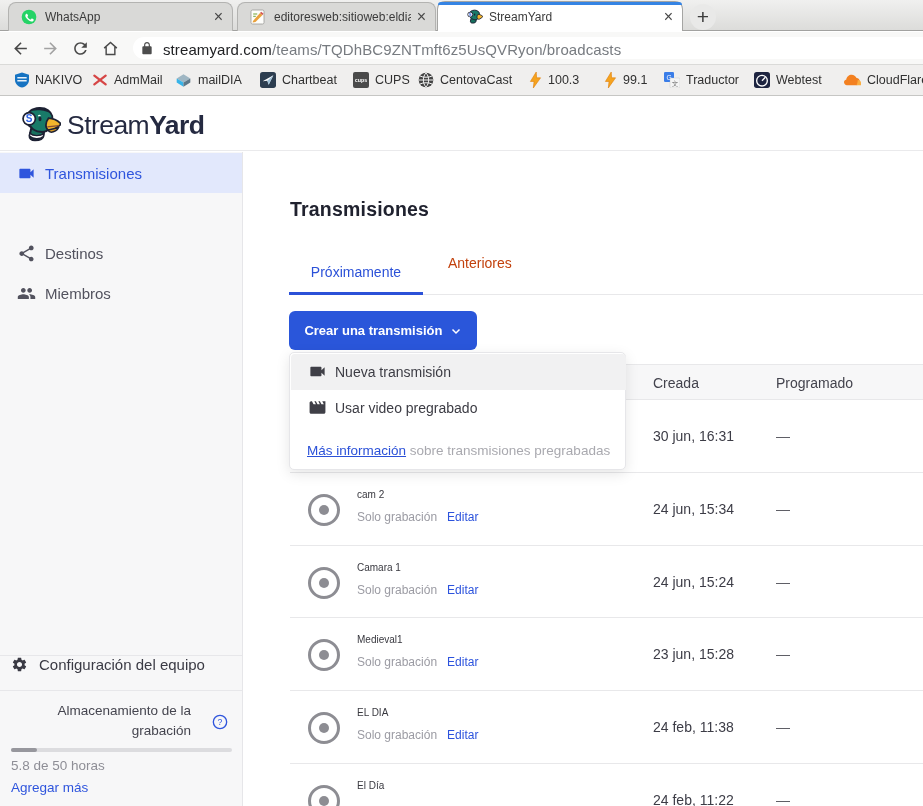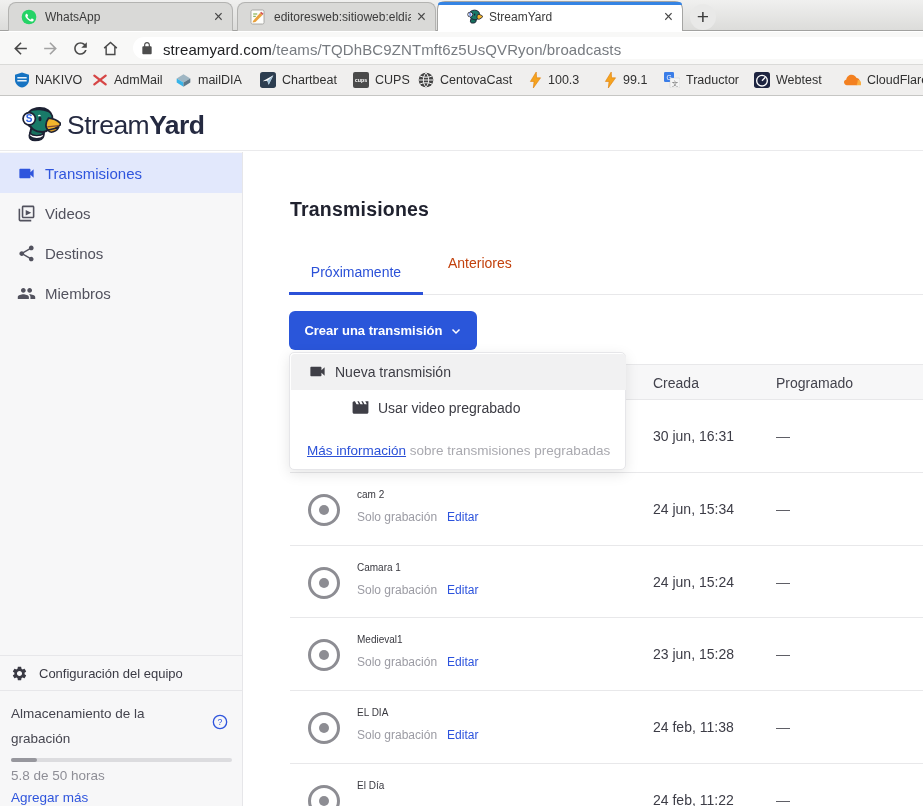--- a/index.html
+++ b/index.html
@@ -243,48 +243,42 @@
 </svg>
 <div class="abs" id="wordmark">Stream<b>Yard</b></div>
 
 <div class="abs" id="sidebar">
   <div class="sitem act" style="top:1px">
     <svg width="19" height="19" viewBox="0 0 24 24">
         <path fill="#2f55dd" d="M17 10.5V7c0-.55-.45-1-1-1H4c-.55 0-1 .45-1 1v10c0 .55.45 1 1 1h12c.55 0 1-.45 1-1v-3.5l4 4v-11l-4 4z"></path>
       </svg>
     Transmisiones
   </div>
-  <div class="sitem" style="top:41px">
-    <svg width="19" height="19" viewBox="0 0 24 24">
-        <path fill="#52525e" d="M4 6H2v14c0 1.1.9 2 2 2h14v-2H4V6zm16-4H8c-1.1 0-2 .9-2 2v12c0 1.1.9 2 2 2h12c1.1 0 2-.9 2-2V4c0-1.1-.9-2-2-2zm0 14H8V4h12v12zm-9-1.5l7-3.5-7-3.5v7z"></path>
-      </svg>
-    Videos
-  </div>
   <div class="sitem" style="top:81px">
     <svg width="19" height="19" viewBox="0 0 24 24">
         <path fill="#52525e" d="M18 16.08c-.76 0-1.44.3-1.96.77L8.91 12.7c.05-.23.09-.46.09-.7s-.04-.47-.09-.7l7.05-4.11c.54.5 1.25.81 2.04.81 1.66 0 3-1.34 3-3s-1.34-3-3-3-3 1.34-3 3c0 .24.04.47.09.7L8.04 9.81C7.5 9.31 6.79 9 6 9c-1.66 0-3 1.34-3 3s1.34 3 3 3c.79 0 1.5-.31 2.04-.81l7.12 4.16c-.05.21-.08.43-.08.65 0 1.61 1.31 2.92 2.92 2.92 1.61 0 2.92-1.31 2.92-2.92s-1.31-2.92-2.92-2.92z"></path>
       </svg>
     Destinos
   </div>
   <div class="sitem" style="top:121px">
     <svg width="19" height="19" viewBox="0 0 24 24">
         <path fill="#52525e" d="M16 11c1.66 0 2.99-1.34 2.99-3S17.66 5 16 5c-1.66 0-3 1.34-3 3s1.34 3 3 3zm-8 0c1.66 0 2.99-1.34 2.99-3S9.66 5 8 5C6.34 5 5 6.34 5 8s1.34 3 3 3zm0 2c-2.33 0-7 1.17-7 3.5V19h14v-2.5c0-2.33-4.67-3.5-7-3.5zm8 0c-.29 0-.62.02-.97.05 1.16.84 1.97 1.97 1.97 3.45V19h6v-2.5c0-2.33-4.67-3.5-7-3.5z"></path>
       </svg>
     Miembros
   </div>
 
   <div id="sbottom">
-    <div style="border-top:1px solid #e7e7ea; height:35px; display:flex; align-items:center; font-size:13px; color:#3a3a44;">
+    <div style="border-top:1px solid #e7e7ea; height:35px; display:flex; align-items:flex-start; font-size:15px; color:#3a3a44;">
       <svg width="17" height="17" viewBox="0 0 24 24" style="margin:0 11px 0 11px;">
           <path fill="#3a3a44" d="M19.14 12.94c.04-.3.06-.61.06-.94 0-.32-.02-.64-.07-.94l2.03-1.58c.18-.14.23-.41.12-.61l-1.92-3.32c-.12-.22-.37-.29-.59-.22l-2.39.96c-.5-.38-1.03-.7-1.62-.94l-.36-2.54c-.04-.24-.24-.41-.48-.41h-3.84c-.24 0-.43.17-.47.41l-.36 2.54c-.59.24-1.13.57-1.62.94l-2.39-.96c-.22-.08-.47 0-.59.22L2.74 8.87c-.12.21-.08.47.12.61l2.03 1.58c-.05.3-.09.63-.09.94s.02.64.07.94l-2.03 1.58c-.18.14-.23.41-.12.61l1.92 3.32c.12.22.37.29.59.22l2.39-.96c.5.38 1.03.7 1.62.94l.36 2.54c.05.24.24.41.48.41h3.84c.24 0 .44-.17.47-.41l.36-2.54c.59-.24 1.13-.56 1.62-.94l2.39.96c.22.08.47 0 .59-.22l1.92-3.32c.12-.22.07-.47-.12-.61l-2.01-1.58zM12 15.6c-1.98 0-3.6-1.62-3.6-3.6s1.62-3.6 3.6-3.6 3.6 1.62 3.6 3.6-1.62 3.6-3.6 3.6z"></path>
         </svg>
       Configuración del equipo
     </div>
     <div style="border-top:1px solid #e7e7ea; padding:10px 11px 0 11px; position:relative; height:116px;">
-      <div style="font-size:13.5px; color:#45454f; line-height:25px; width:180px;">Almacenamiento de la grabación</div>
+      <div style="font-size:13.5px; color:#45454f; line-height:20px; width:180px;text-align:right;">Almacenamiento de la grabación</div>
       <svg style="position:absolute; right:14px; top:23px;" width="16" height="16" viewBox="0 0 24 24">
           <circle cx="12" cy="12" r="10" fill="none" stroke="#2f55dd" stroke-width="2"></circle>
           <text x="12" y="16.6" font-size="13" fill="#2f55dd" text-anchor="middle" font-family="Liberation Sans">?</text>
         </svg>
       <div style="margin-top:7px; width:221px; height:4px; background:#dcdcdf; border-radius:2px;">
         <div style="width:26px; height:4px; background:#97979d; border-radius:2px;"></div>
       </div>
       <div style="margin-top:6px; font-size:13.5px; color:#8e8e96;">5.8 de 50 horas</div>
       <div style="margin-top:7px; font-size:13.5px; color:#2f55dd;">Agregar más</div>
     </div>
@@ -346,21 +340,21 @@
     <div class="rdash" style="top:27.5px">—</div>
   </div>
 
   <div id="dropdown">
     <div class="ditem" style="top:1px;background:#f1f1f2;border-radius:4px 4px 0 0;">
       <svg width="19" height="19" viewBox="0 0 24 24">
           <path fill="#3f3f47" d="M17 10.5V7c0-.55-.45-1-1-1H4c-.55 0-1 .45-1 1v10c0 .55.45 1 1 1h12c.55 0 1-.45 1-1v-3.5l4 4v-11l-4 4z"></path>
         </svg>
       Nueva transmisión
     </div>
-    <div class="ditem" style="top:37px;padding-left:43px;">
+    <div class="ditem" style="top:37px;">
       <svg width="19" height="19" viewBox="0 0 24 24">
           <path fill="#3f3f47" d="M18 4l2 4h-3l-2-4h-2l2 4h-3l-2-4H8l2 4H7L5 4H4c-1.1 0-2 .9-2 2v12c0 1.1.9 2 2 2h16c1.1 0 2-.9 2-2V4h-4z"></path>
         </svg>
       Usar video pregrabado
     </div>
     <div class="dlink"><u>Más información</u> sobre transmisiones pregrabadas</div>
   </div>
 </div>
 
 </body></html>

